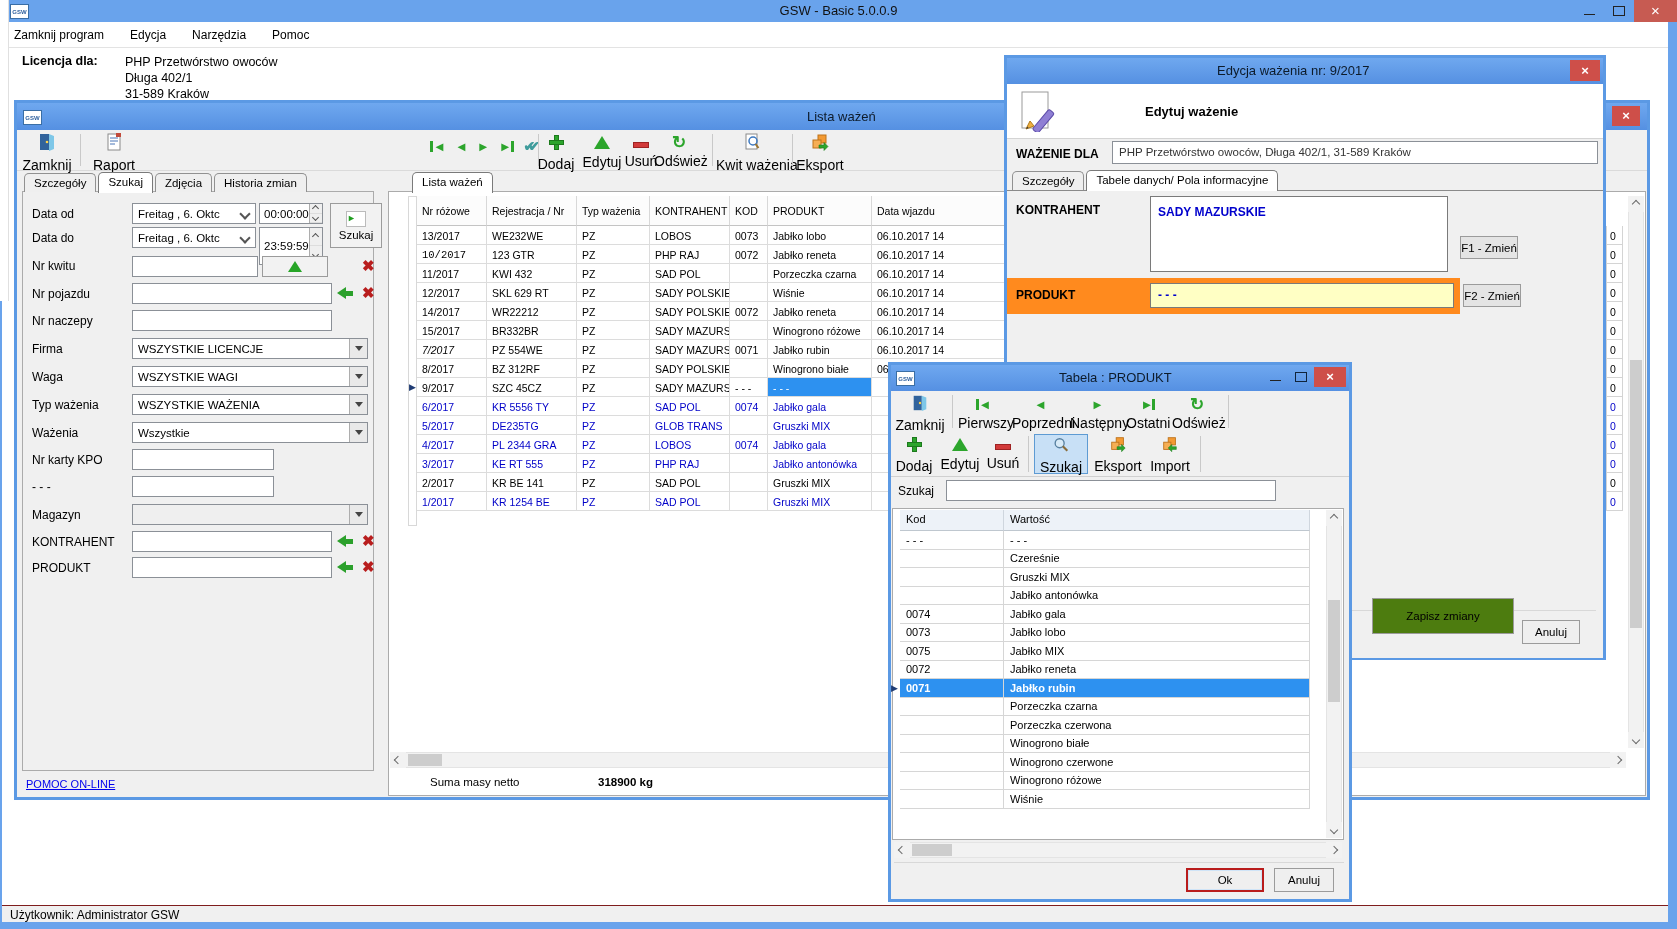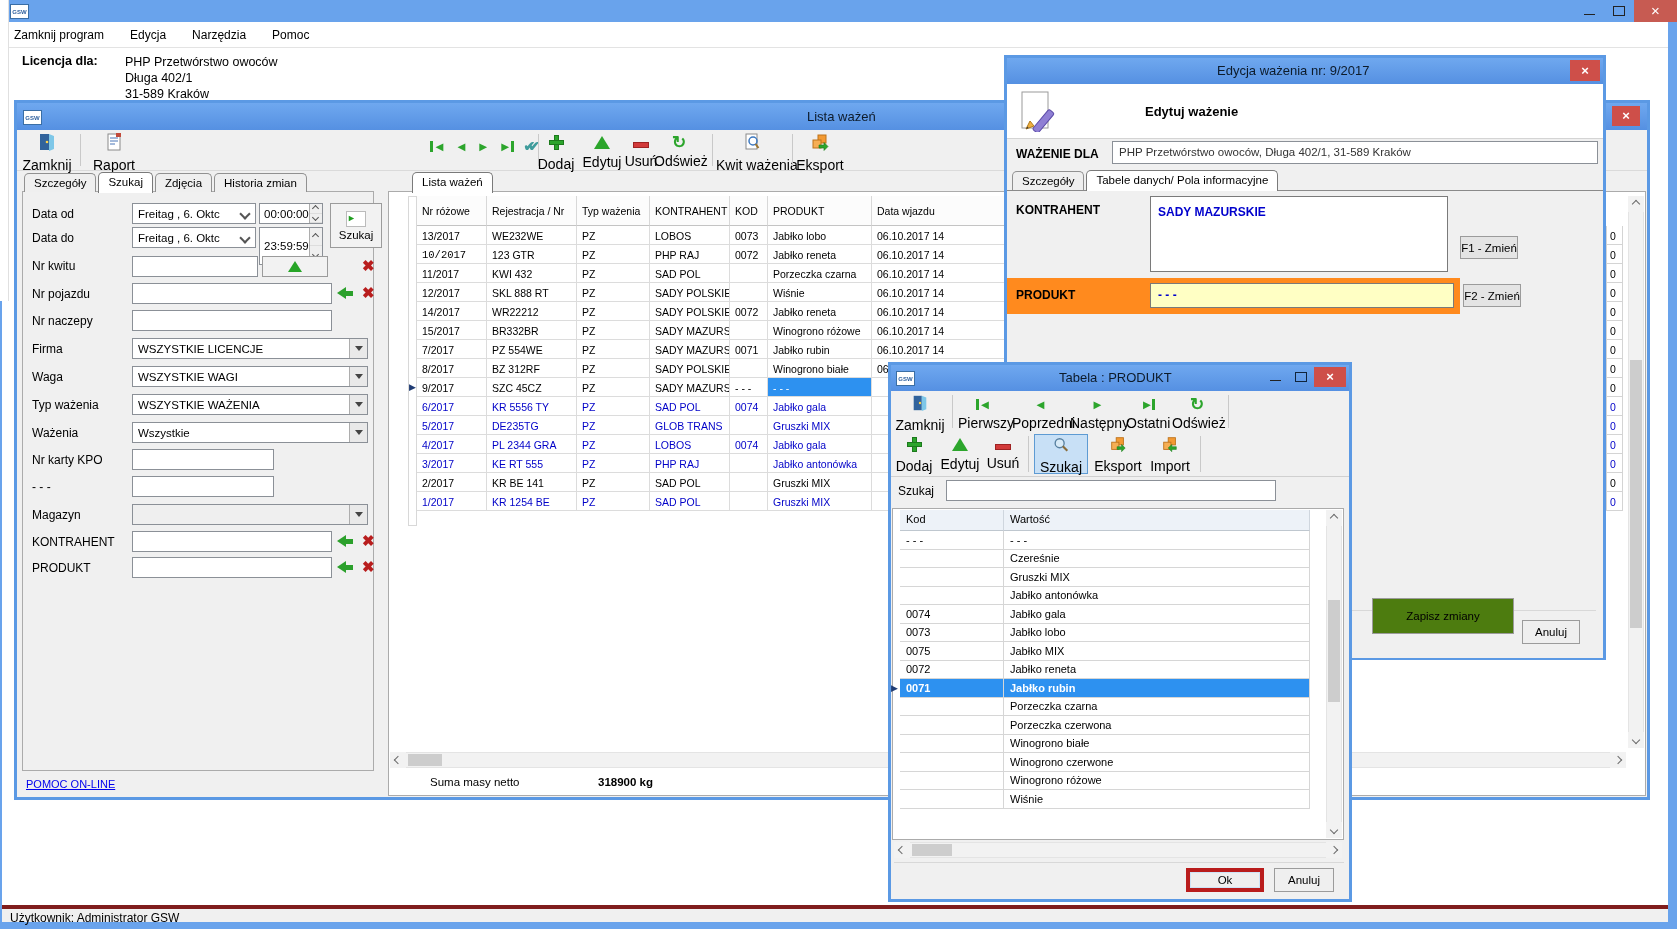--- a/index.html
+++ b/index.html
@@ -11,21 +11,21 @@
   .main-title{left:0;top:3px;width:1677px;text-align:center;font-size:13px;color:#111}
   .capbtn{top:0;height:22px;display:flex;align-items:center;justify-content:center;z-index:3;cursor:default}
   .glyph-min{width:11px;height:1px;background:#222;margin-top:6px}
   .glyph-max{width:10px;height:8px;border:1px solid #222}
   .btn-close-main{background:#C75B52;color:#fff;font-size:15px;line-height:20px}
   .menubar{left:2px;top:22px;width:1666px;height:26px;background:#fff;border-bottom:1px solid #e3e3e3;z-index:2;
            display:flex;align-items:center;gap:26px;padding-left:12px;box-sizing:border-box;font-size:12px}
   .client{left:2px;top:48px;width:1666px;height:857px;background:#fff;z-index:1}
   .lic-label{left:22px;top:54px;font-size:12.5px;font-weight:bold;z-index:2}
   .lic-lines{left:125px;top:54px;font-size:12.5px;line-height:16px;z-index:2}
-  .statusbar{left:2px;top:905px;width:1666px;height:17px;background:#F0F0F0;border-top:4px solid #7f1d1d;z-index:5;
+  .statusbar{left:2px;top:905px;width:1666px;height:17px;background:#F0F0F0;border-top:1px solid #7f1d1d;z-index:5;
              font-size:12px;padding:2px 0 0 8px;box-sizing:border-box}
   
   .win{border:3px solid #5B99E4;background:#F0F0F0;box-sizing:border-box}
   .titlebar{background:linear-gradient(#6FA8EF,#5590E2);display:flex;align-items:center;color:#102030}
   .titletext{position:absolute;font-size:13px;color:#0d1b2a;white-space:nowrap}
   .xbtn{position:absolute;background:#CE4F49;color:#fff;text-align:center;font-weight:bold;cursor:default}
   .gsw-ico{width:17px;height:13px;background:#fff;border:1px solid #3A6EA5;color:#2d5f9e;font-size:6px;font-weight:bold;
            display:flex;align-items:center;justify-content:center;letter-spacing:0}
   .toolsep{width:1px;background:#c9c9c9;position:absolute}
   .tbtn{position:absolute;text-align:center;cursor:default}
@@ -98,20 +98,21 @@
   .seltool{position:absolute;background:#C8E0F6;border:1px solid #5E9BD3;box-sizing:border-box}
   .bold{font-weight:bold}
 </style>
 </head>
 <body>
 
 <div class="abs main-titlebar">
   <div class="abs" style="left:10px;top:4px">
       <div class="gsw-ico">GSW</div>
     </div>
+  <div class="abs main-title">GSW - Basic  5.0.0.9</div>
 </div>
 <div class="abs capbtn" style="left:1574px;width:30px">
     <div class="glyph-min"></div>
   </div>
 <div class="abs capbtn" style="left:1604px;width:30px">
     <div class="glyph-max"></div>
   </div>
 <div class="abs capbtn btn-close-main" style="left:1634px;width:43px">×</div>
 
 <div class="abs menubar" id="menubar">
@@ -357,21 +358,21 @@
     <div class="edge-cell" style="left: 1606px; top: 245px; width: 17px; height: 19px;">0</div>
     <div class="lw-cell" style="left: 417px; top: 264px; width: 70px; height: 19px;">11/2017</div>
     <div class="lw-cell" style="left: 487px; top: 264px; width: 90px; height: 19px;">KWI 432</div>
     <div class="lw-cell" style="left: 577px; top: 264px; width: 73px; height: 19px;">PZ</div>
     <div class="lw-cell" style="left: 650px; top: 264px; width: 80px; height: 19px;">SAD POL</div>
     <div class="lw-cell" style="left: 730px; top: 264px; width: 38px; height: 19px;"></div>
     <div class="lw-cell" style="left: 768px; top: 264px; width: 104px; height: 19px;">Porzeczka czarna</div>
     <div class="lw-cell" style="left: 872px; top: 264px; width: 140px; height: 19px;">06.10.2017 14</div>
     <div class="edge-cell" style="left: 1606px; top: 264px; width: 17px; height: 19px;">0</div>
     <div class="lw-cell" style="left: 417px; top: 283px; width: 70px; height: 19px;">12/2017</div>
-    <div class="lw-cell" style="left: 487px; top: 283px; width: 90px; height: 19px;">SKL 888 RT</div>
+    <div class="lw-cell" style="left: 487px; top: 283px; width: 90px; height: 19px;">SKL 629 RT</div>
     <div class="lw-cell" style="left: 577px; top: 283px; width: 73px; height: 19px;">PZ</div>
     <div class="lw-cell" style="left: 650px; top: 283px; width: 80px; height: 19px;">SADY POLSKIE</div>
     <div class="lw-cell" style="left: 730px; top: 283px; width: 38px; height: 19px;"></div>
     <div class="lw-cell" style="left: 768px; top: 283px; width: 104px; height: 19px;">Wiśnie</div>
     <div class="lw-cell" style="left: 872px; top: 283px; width: 140px; height: 19px;">06.10.2017 14</div>
     <div class="edge-cell" style="left: 1606px; top: 283px; width: 17px; height: 19px;">0</div>
     <div class="lw-cell" style="left: 417px; top: 302px; width: 70px; height: 19px;">14/2017</div>
     <div class="lw-cell" style="left: 487px; top: 302px; width: 90px; height: 19px;">WR22212</div>
     <div class="lw-cell" style="left: 577px; top: 302px; width: 73px; height: 19px;">PZ</div>
     <div class="lw-cell" style="left: 650px; top: 302px; width: 80px; height: 19px;">SADY POLSKIE</div>
@@ -380,21 +381,21 @@
     <div class="lw-cell" style="left: 872px; top: 302px; width: 140px; height: 19px;">06.10.2017 14</div>
     <div class="edge-cell" style="left: 1606px; top: 302px; width: 17px; height: 19px;">0</div>
     <div class="lw-cell" style="left: 417px; top: 321px; width: 70px; height: 19px;">15/2017</div>
     <div class="lw-cell" style="left: 487px; top: 321px; width: 90px; height: 19px;">BR332BR</div>
     <div class="lw-cell" style="left: 577px; top: 321px; width: 73px; height: 19px;">PZ</div>
     <div class="lw-cell" style="left: 650px; top: 321px; width: 80px; height: 19px;">SADY MAZURSKIE</div>
     <div class="lw-cell" style="left: 730px; top: 321px; width: 38px; height: 19px;"></div>
     <div class="lw-cell" style="left: 768px; top: 321px; width: 104px; height: 19px;">Winogrono różowe</div>
     <div class="lw-cell" style="left: 872px; top: 321px; width: 140px; height: 19px;">06.10.2017 14</div>
     <div class="edge-cell" style="left: 1606px; top: 321px; width: 17px; height: 19px;">0</div>
-    <div class="lw-cell" style="left: 417px; top: 340px; width: 70px; height: 19px;">7/2017</div>
+    <div class="lw-cell" style="left: 417px; top: 340px; width: 70px; height: 19px; font-style: italic;">7/2017</div>
     <div class="lw-cell" style="left: 487px; top: 340px; width: 90px; height: 19px;">PZ 554WE</div>
     <div class="lw-cell" style="left: 577px; top: 340px; width: 73px; height: 19px;">PZ</div>
     <div class="lw-cell" style="left: 650px; top: 340px; width: 80px; height: 19px;">SADY MAZURSKIE</div>
     <div class="lw-cell" style="left: 730px; top: 340px; width: 38px; height: 19px;">0071</div>
     <div class="lw-cell" style="left: 768px; top: 340px; width: 104px; height: 19px;">Jabłko rubin</div>
     <div class="lw-cell" style="left: 872px; top: 340px; width: 140px; height: 19px;">06.10.2017 14</div>
     <div class="edge-cell" style="left: 1606px; top: 340px; width: 17px; height: 19px;">0</div>
     <div class="lw-cell" style="left: 417px; top: 359px; width: 70px; height: 19px;">8/2017</div>
     <div class="lw-cell" style="left: 487px; top: 359px; width: 90px; height: 19px;">BZ 312RF</div>
     <div class="lw-cell" style="left: 577px; top: 359px; width: 73px; height: 19px;">PZ</div>
@@ -674,14 +675,14 @@
 <div class="sb-track" style="left:894px;top:842px;width:448px;height:16px;z-index:32"></div>
 <div class="sb-btn" style="left:894px;top:842px;width:16px;height:16px;z-index:33">
     <span class="chev left"></span>
   </div>
 <div class="sb-thumb" style="left:912px;top:844px;width:40px;height:12px;z-index:33"></div>
 <div class="sb-btn" style="left:1326px;top:842px;width:16px;height:16px;z-index:33">
     <span class="chev right"></span>
   </div>
 
 <div class="abs" style="left:894px;top:862px;width:450px;height:1px;background:#D8D8D8;z-index:32"></div>
-<div class="btn" style="left:1186px;top:868px;width:78px;height:24px;z-index:32;background:#EFEFEF;border:4px solid #b91c1c;box-shadow:inset 0 0 0 1px #CFE4F7">Ok</div>
+<div class="btn" style="left:1186px;top:868px;width:78px;height:24px;z-index:32;background:#EFEFEF;border:2px solid #b91c1c;box-shadow:inset 0 0 0 1px #CFE4F7">Ok</div>
 <div class="btn" style="left:1274px;top:868px;width:60px;height:24px;z-index:32;background:#EFEFEF">Anuluj</div>
 
 </body></html>

